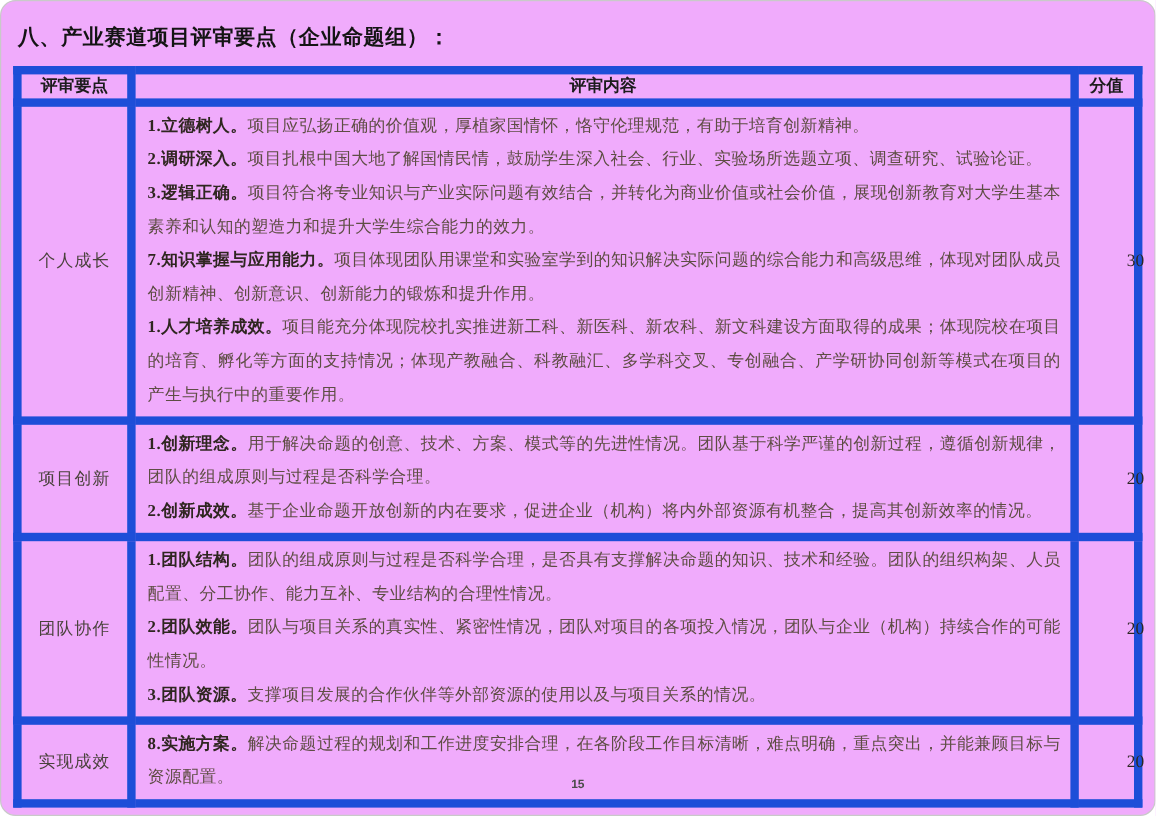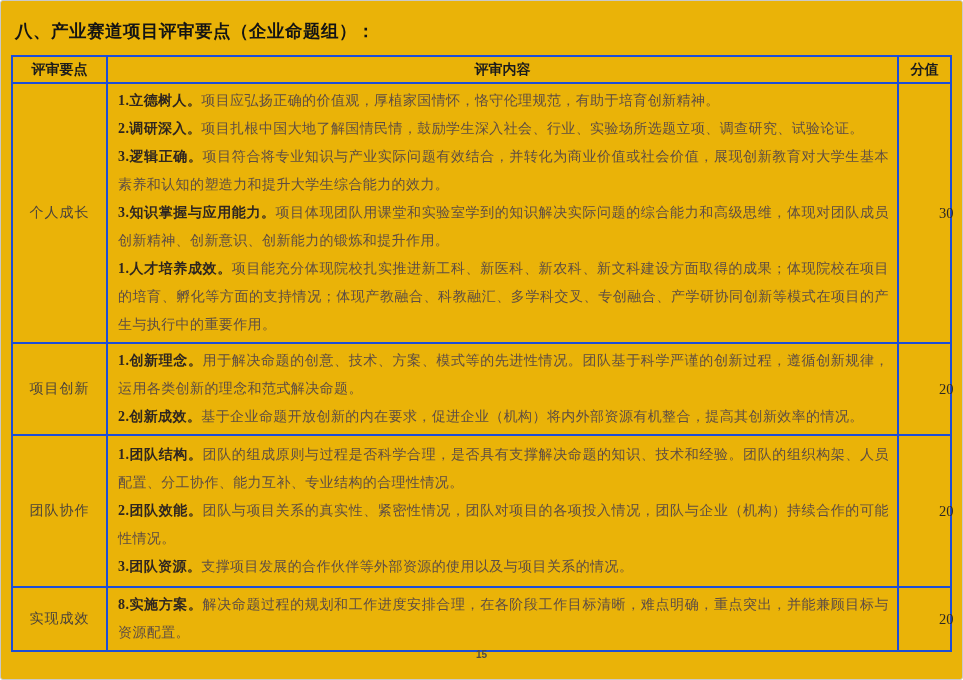--- a/index.html
+++ b/index.html
@@ -5,23 +5,23 @@
   html, body {
     margin: 0;
     padding: 0;
     background: #ffffff;
   }
   .page {
     position: relative;
     width: 963px;
     height: 680px;
     box-sizing: border-box;
-    background: #eab308;
+    background: #f0abfc;
     border: 1px solid #c9c9c9;
-    border-radius: 3px;
+    border-radius: 13px;
     overflow: hidden;
     font-family: "Liberation Serif", "DejaVu Serif", serif;
   }
   .doc-title {
     position: absolute;
     left: 14px;
     top: 18px;
     font-size: 17.5px;
     font-weight: bold;
     color: #141414;
@@ -31,21 +31,21 @@
   table.review-table {
     position: absolute;
     left: 10px;
     top: 54px;
     width: 941px;
     border-collapse: collapse;
     table-layout: fixed;
   }
   .review-table th,
   .review-table td {
-    border: 2px solid #1d4ed8;
+    border: 7px solid #1d4ed8;
     box-sizing: border-box;
   }
   .col-criteria { width: 95px; }
   .col-score   { width: 53px; }
   .review-table th {
     height: 27px;
     font-size: 14px;
     font-weight: bold;
     color: #1c1c1c;
     text-align: center;
@@ -119,30 +119,30 @@
       </tr>
     </thead>
     <tbody>
 
       <tr class="row-h1">
         <td class="cat-cell">个人成长</td>
         <td class="content-cell">
           <p class="item"><span class="item-label">1.立德树人。</span><span>项目应弘扬正确的价值观，厚植家国情怀，恪守伦理规范，有助于培育创新精神。</span></p>
           <p class="item"><span class="item-label">2.调研深入。</span><span>项目扎根中国大地了解国情民情，鼓励学生深入社会、行业、实验场所选题立项、调查研究、试验论证。</span></p>
           <p class="item"><span class="item-label">3.逻辑正确。</span><span>项目符合将专业知识与产业实际问题有效结合，并转化为商业价值或社会价值，展现创新教育对大学生基本素养和认知的塑造力和提升大学生综合能力的效力。</span></p>
-          <p class="item"><span class="item-label">3.知识掌握与应用能力。</span><span>项目体现团队用课堂和实验室学到的知识解决实际问题的综合能力和高级思维，体现对团队成员创新精神、创新意识、创新能力的锻炼和提升作用。</span></p>
+          <p class="item"><span class="item-label">7.知识掌握与应用能力。</span><span>项目体现团队用课堂和实验室学到的知识解决实际问题的综合能力和高级思维，体现对团队成员创新精神、创新意识、创新能力的锻炼和提升作用。</span></p>
           <p class="item"><span class="item-label">1.人才培养成效。</span><span>项目能充分体现院校扎实推进新工科、新医科、新农科、新文科建设方面取得的成果；体现院校在项目的培育、孵化等方面的支持情况；体现产教融合、科教融汇、多学科交叉、专创融合、产学研协同创新等模式在项目的产生与执行中的重要作用。</span></p>
         </td>
         <td class="score-cell">30</td>
       </tr>
 
       <tr class="row-h2">
         <td class="cat-cell">项目创新</td>
         <td class="content-cell">
-          <p class="item"><span class="item-label">1.创新理念。</span><span>用于解决命题的创意、技术、方案、模式等的先进性情况。团队基于科学严谨的创新过程，遵循创新规律，运用各类创新的理念和范式解决命题。</span></p>
+          <p class="item"><span class="item-label">1.创新理念。</span><span>用于解决命题的创意、技术、方案、模式等的先进性情况。团队基于科学严谨的创新过程，遵循创新规律，团队的组成原则与过程是否科学合理。</span></p>
           <p class="item"><span class="item-label">2.创新成效。</span><span>基于企业命题开放创新的内在要求，促进企业（机构）将内外部资源有机整合，提高其创新效率的情况。</span></p>
         </td>
         <td class="score-cell">20</td>
       </tr>
 
       <tr class="row-h3">
         <td class="cat-cell">团队协作</td>
         <td class="content-cell">
           <p class="item"><span class="item-label">1.团队结构。</span><span>团队的组成原则与过程是否科学合理，是否具有支撑解决命题的知识、技术和经验。团队的组织构架、人员配置、分工协作、能力互补、专业结构的合理性情况。</span></p>
           <p class="item"><span class="item-label">2.团队效能。</span><span>团队与项目关系的真实性、紧密性情况，团队对项目的各项投入情况，团队与企业（机构）持续合作的可能性情况。</span></p>

